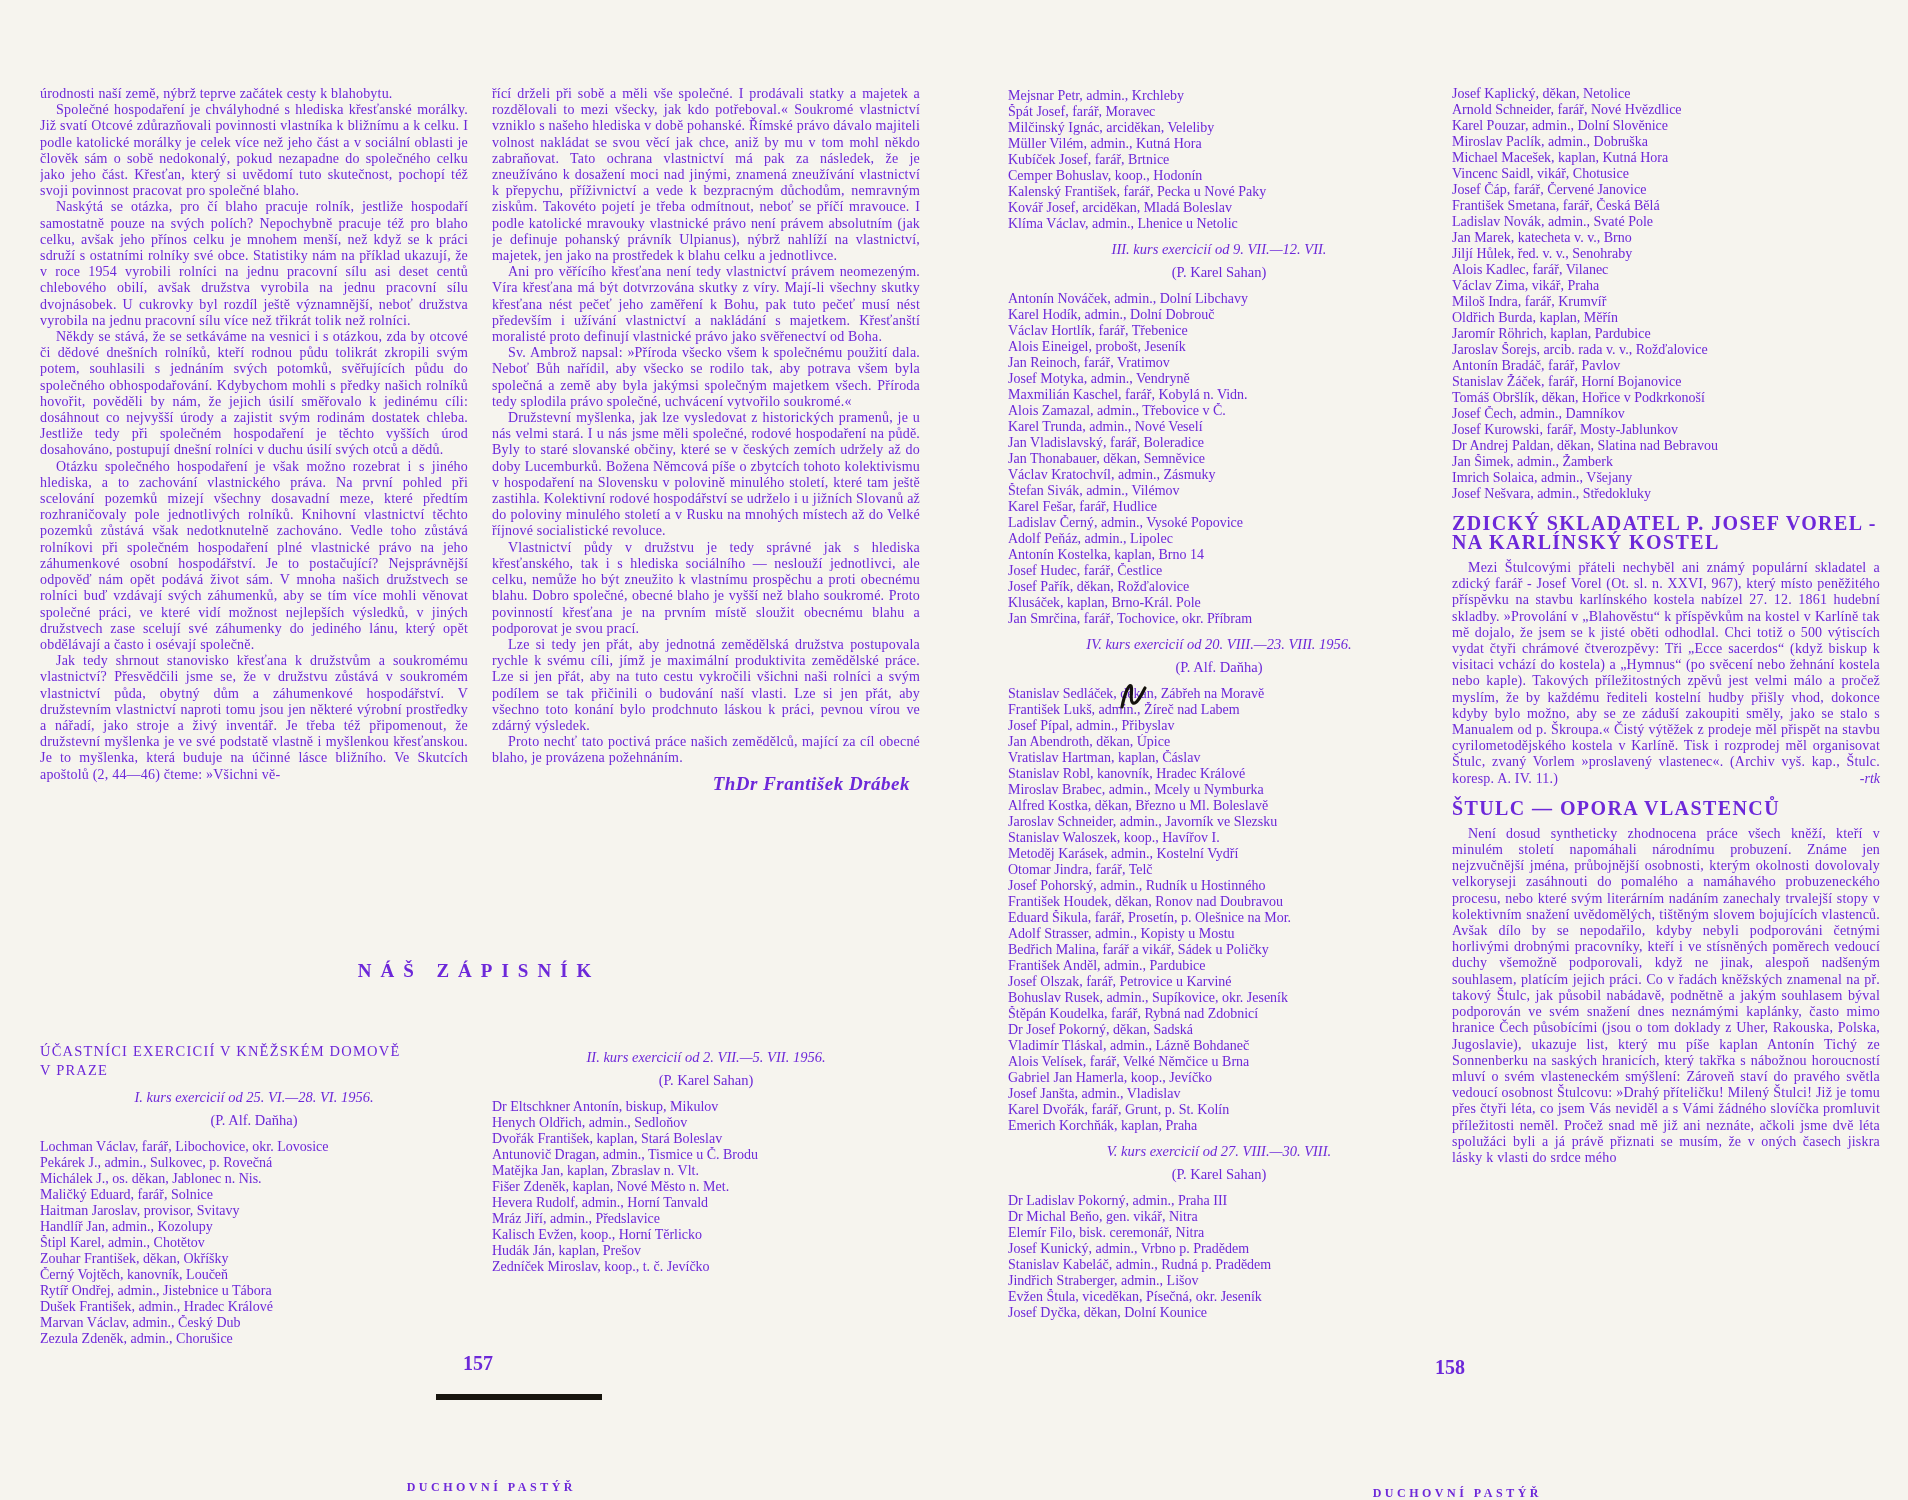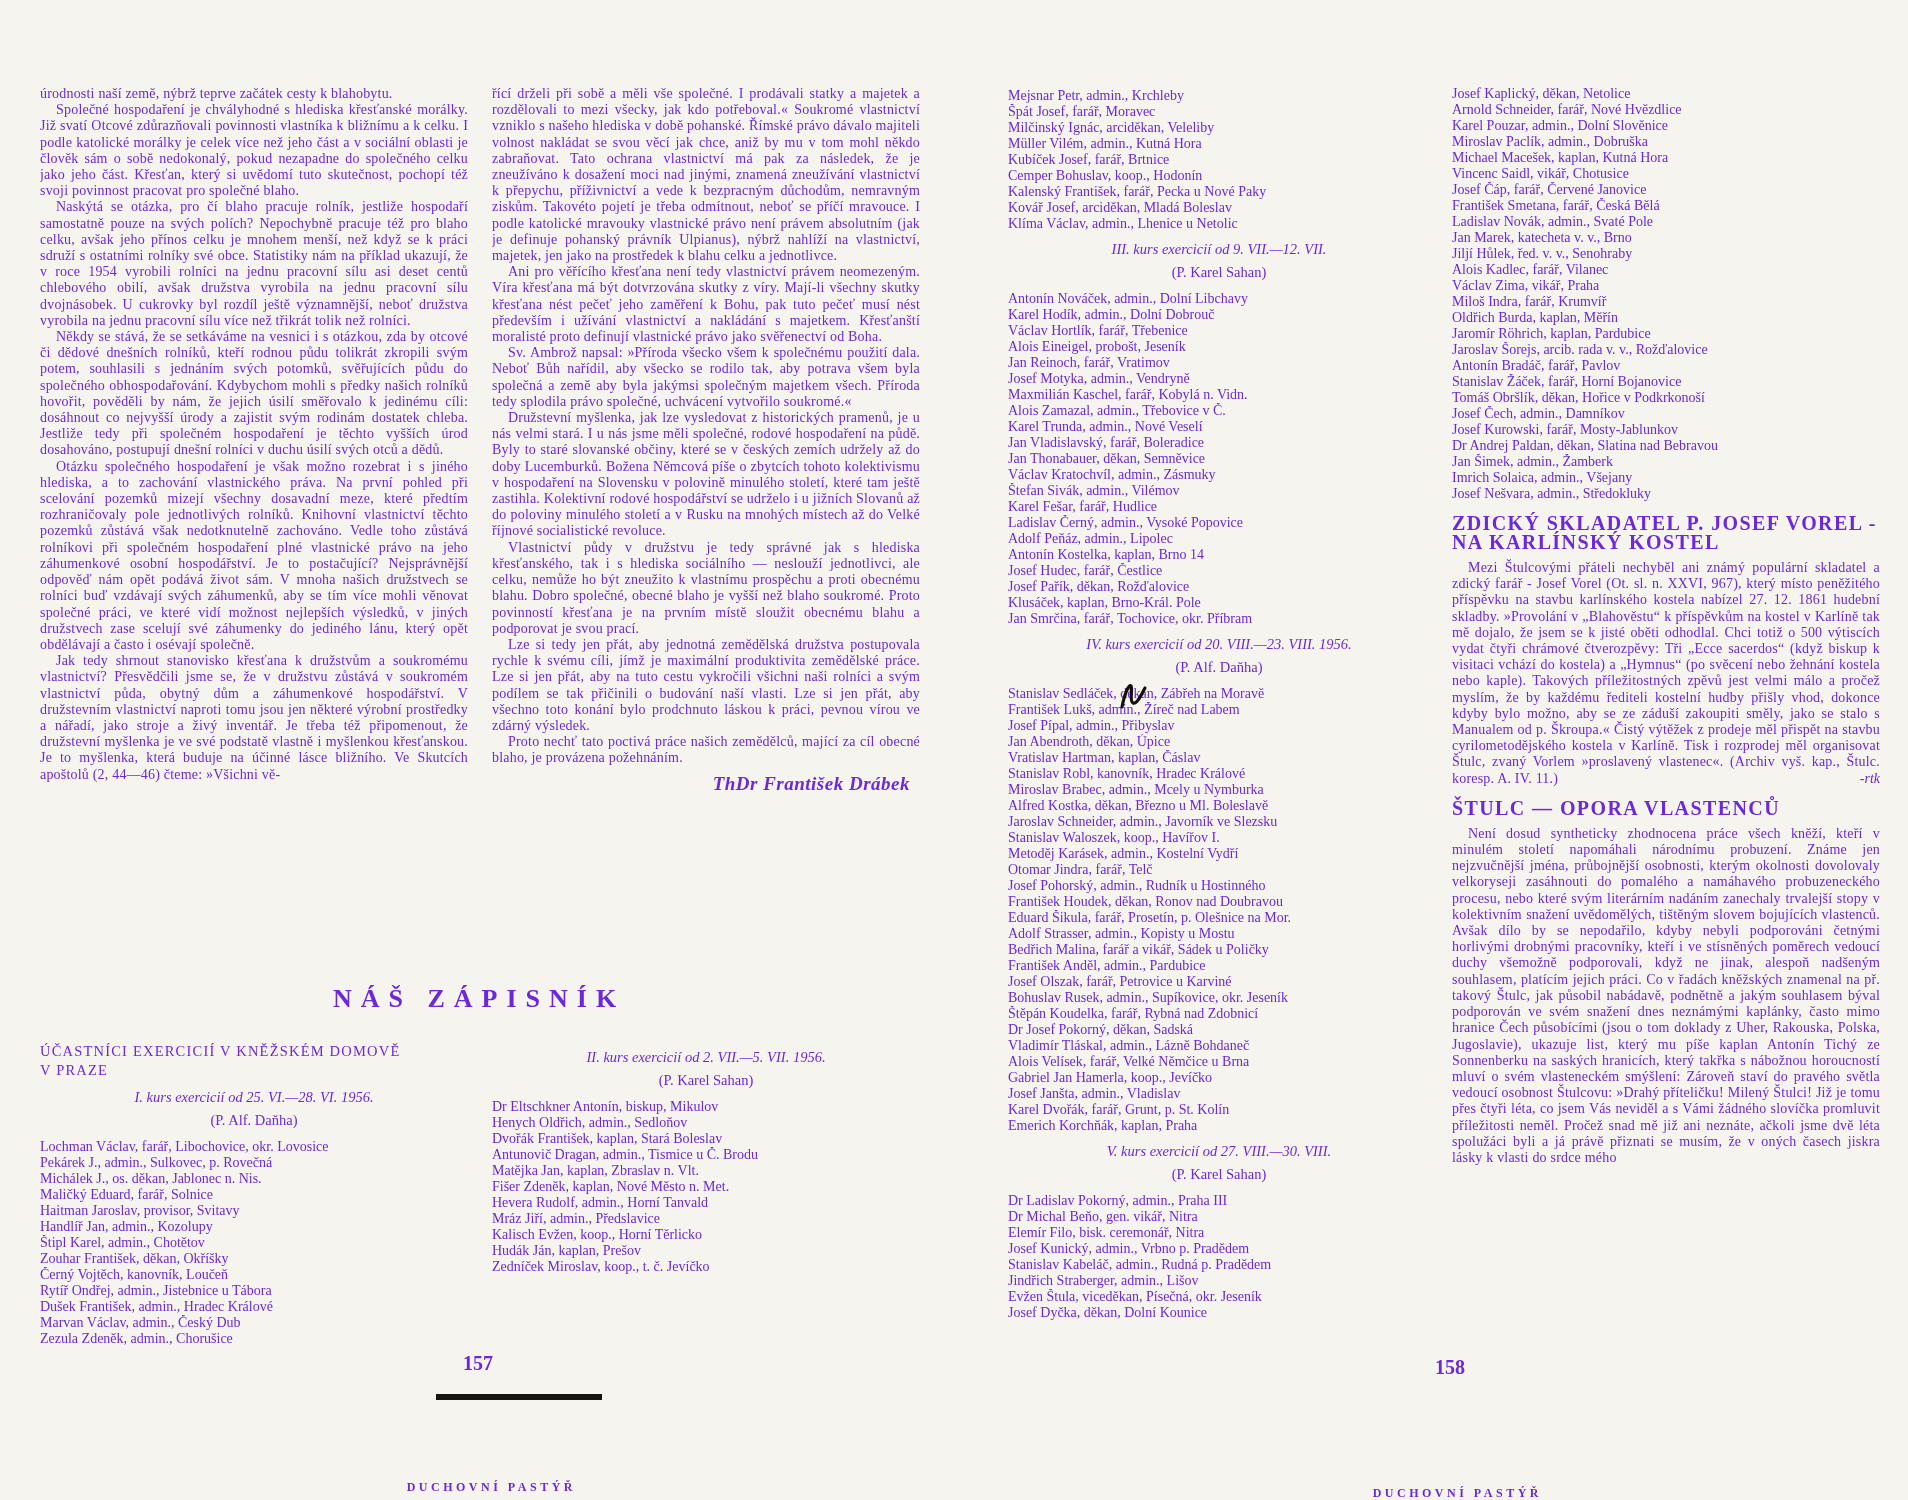--- a/index.html
+++ b/index.html
@@ -14,22 +14,22 @@
     margin:0; text-align:justify; text-indent:16px;
     font-size:14px; line-height:16.2px; letter-spacing:0.2px;
   }
   .cont .para:first-child { text-indent:0; }
   .nm { font-size:14px; line-height:16px; white-space:nowrap; overflow:hidden; }
   .kurs-block { text-align:center; margin:8px 0 10px 0; }
   .kurs-h { font-style:italic; font-size:14.5px; line-height:18px; }
   .kurs-l { font-size:14.5px; line-height:18px; margin-top:5px; }
   .sub-title { font-size:14.5px; letter-spacing:1.2px; line-height:19px; }
   .nz-title {
-    left:40px; top:984px; width:878px; text-align:center;
-    font-size:26px; font-weight:bold; letter-spacing:9px;
+    left:40px; top:960px; width:878px; text-align:center;
+    font-size:19px; font-weight:bold; letter-spacing:9px;
   }
   .sec-title { font-size:20px; font-weight:bold; letter-spacing:1.4px; line-height:19px; }
   .sec-title-block { margin:12px 0 8px 0; }
   .sig {
     text-align:right; font-weight:bold; font-style:italic;
     font-size:19px; margin-top:6px; padding-right:10px; letter-spacing:0.5px;
   }
   .rtk { text-align:right; font-style:italic; font-size:14px; line-height:16.2px; margin-top:-16.2px; }
   .pagenum { font-size:20px; font-weight:bold; text-align:center; width:120px; }
   .footer { font-size:12px; font-weight:bold; letter-spacing:3.5px; text-align:right; width:280px; white-space:nowrap;margin-top:36px; }

